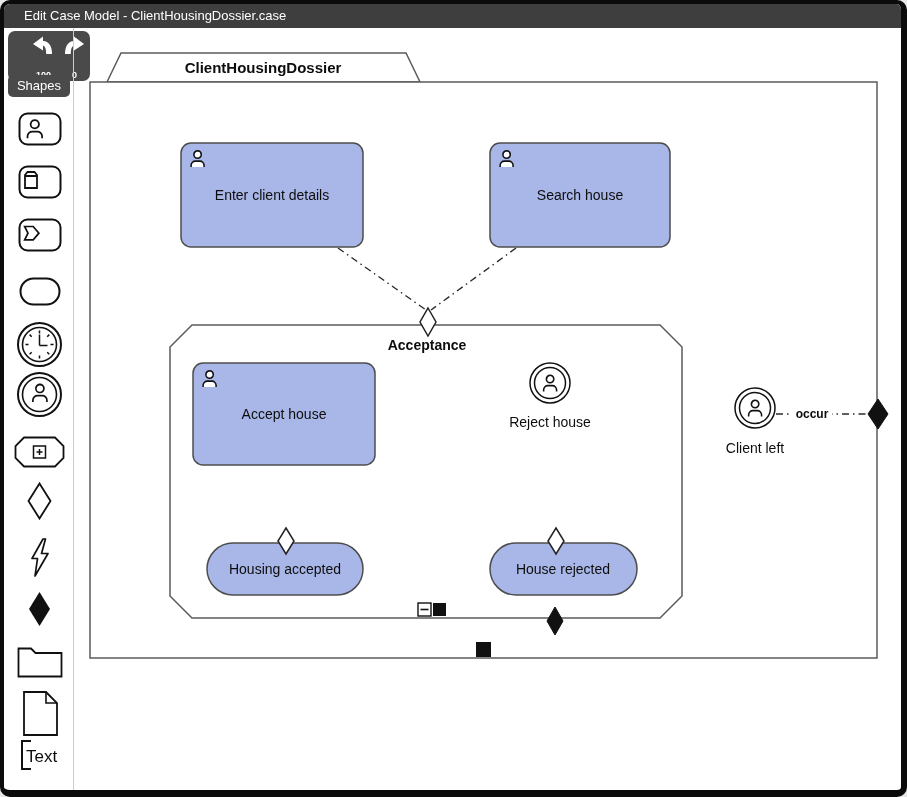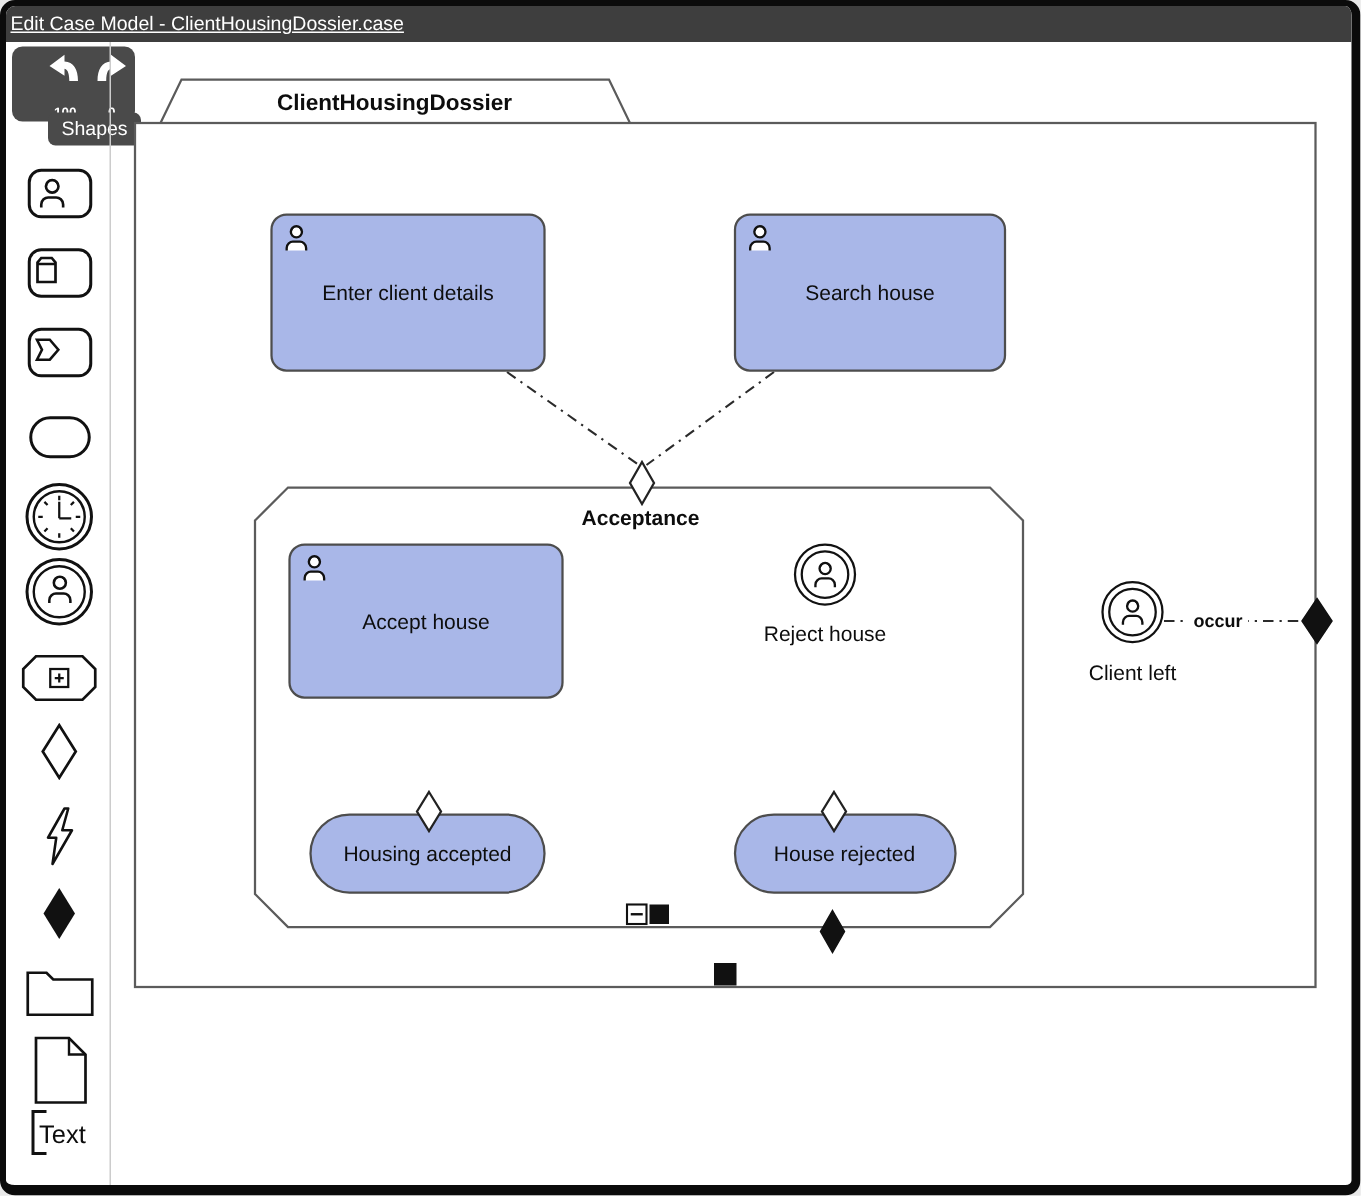--- a/index.html
+++ b/index.html
@@ -1,27 +1,27 @@
 <!DOCTYPE html>
 <html><head>
 <meta charset="utf-8">
 <style>
   html,body{margin:0;padding:0;background:#e8e8e8;font-family:"Liberation Sans",sans-serif;}
   .window{position:relative;width:907px;height:797px;box-sizing:border-box;background:#fff;
     border:4px solid #0b0b0b;border-right-width:6px;border-bottom-width:7px;border-radius:10px;overflow:hidden;}
   .titlebar{position:absolute;left:0;top:0;right:0;height:24px;background:#3e3e3e;color:#fff;
-    font-size:13px;line-height:24px;padding-left:3px;white-space:nowrap;text-decoration:underline;}
+    font-size:13px;line-height:24px;padding-left:20px;white-space:nowrap;}
   .undo-panel{position:absolute;left:4px;top:27px;width:62px;height:50px;background:#4a4a4a;
     border-radius:7px;display:flex;padding-left:20px;}
   .undo-half{position:relative;width:50%;height:100%;cursor:pointer;}
   .undo-half svg{position:absolute;left:2px;top:3px;}
   .undo-count{position:absolute;left:0;right:0;bottom:1px;text-align:center;color:#fff;
     font-size:9px;font-weight:bold;}
   .shapes-tab{position:absolute;left:4px;top:71px;width:62px;height:22px;background:#4a4a4a;
-    border-radius:5px;color:#fff;font-size:13px;line-height:22px;text-align:center;margin-left:24px;}
+    border-radius:5px;color:#fff;font-size:13px;line-height:22px;text-align:center;}
   .sidebar-sep{position:absolute;left:69px;top:24px;bottom:0;width:1px;background:#ccc;}
   .palette-item{position:absolute;cursor:pointer;}
   .pal{stroke:#111;fill:none;}
   .canvas{position:absolute;left:72px;top:24px;}
   svg text{font-family:"Liberation Sans",sans-serif;fill:#0d0d0d;}
   .fs14{font-size:14px;}
   .fs14b{font-size:14px;font-weight:bold;}
   .fs15b{font-size:15px;font-weight:bold;}
   .fs12b{font-size:12px;font-weight:bold;}
   .fs17{font-size:17px;}

